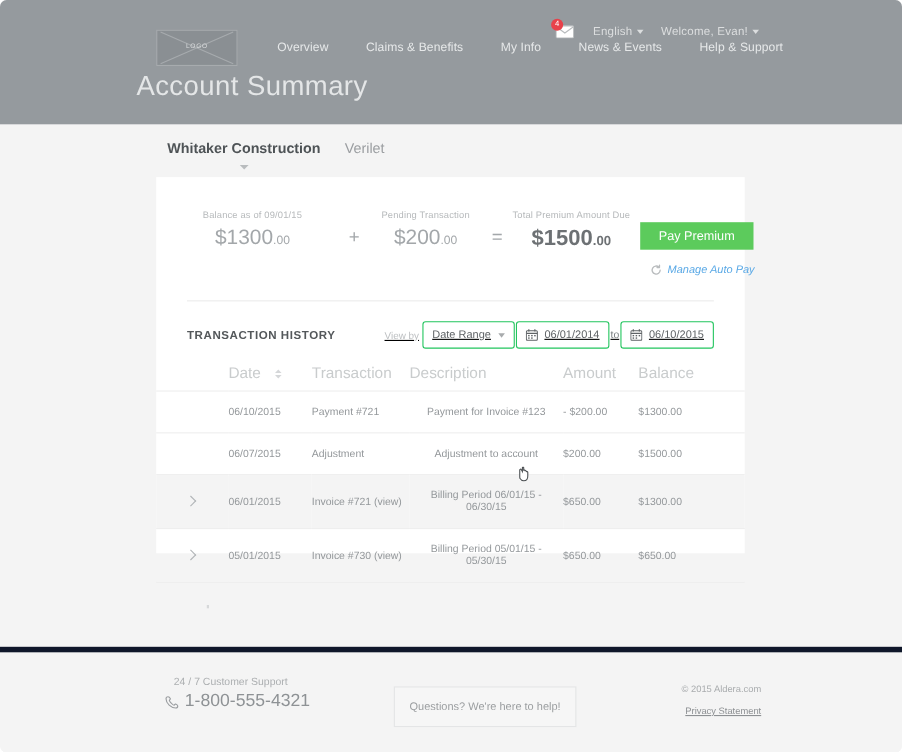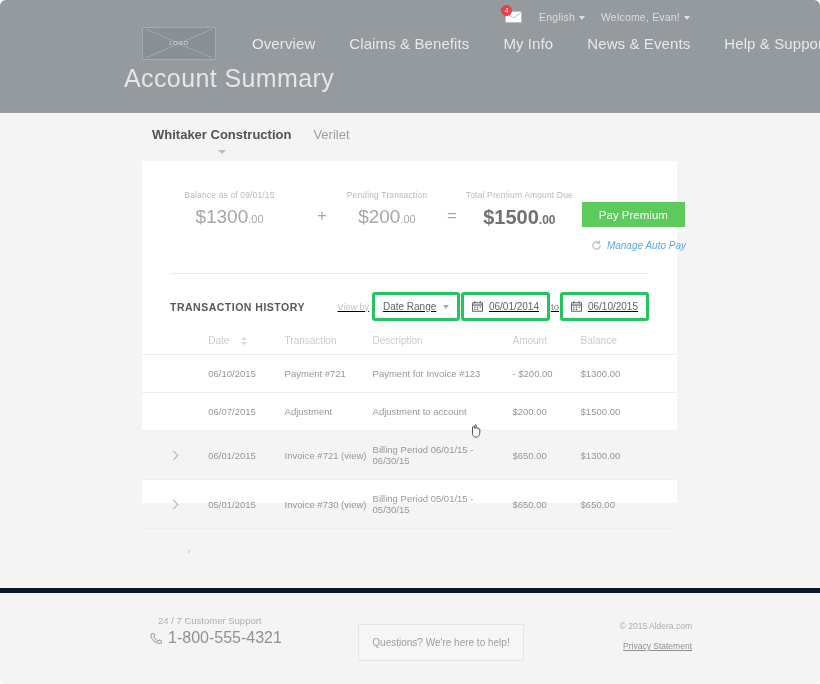--- a/index.html
+++ b/index.html
@@ -24,21 +24,21 @@
   }
 
   
   .header {
     position: relative;
     height: 113px;
     background: #959a9e;
   }
   .utilbar {
     position: absolute;
-    top: 8px;
+    top: 20px;
     right: 130px;
     display: flex;
     align-items: center;
     gap: 16px;
     height: 18px;
   }
   .mail-wrap {
     position: relative;
     width: 20px;
     height: 16px;
@@ -112,21 +112,21 @@
     letter-spacing: .6px;
   }
   .navitems {
     display: flex;
     align-items: center;
     margin-left: 36px;
     gap: 34px;
   }
   .navitem {
     color: #e6e8e9;
-    font-size: 15px;
+    font-size: 11px;
     white-space: nowrap;
     letter-spacing: .1px;
   }
   .find-btn {
     position: absolute;
     right: 0;
     top: 3px;
     background: #646a6f;
     color: #ffffff;
     font-size: 11px;
@@ -279,21 +279,21 @@
     align-items: center;
     gap: 1px;
     text-decoration: underline;
   }
   .viewby {
     font-size: 9px;
     color: #bcbfc1;
     margin-right: 2px;
   }
   .ctrl {
-    border: 3px solid #22c55e;
+    border: 1px solid #22c55e;
     background: #fff;
     border-radius: 3px;
     height: 23px;
     display: flex;
     align-items: center;
     padding: 0 8px;
     font-size: 10px;
     color: #5f6366;
     gap: 6px;
     font-family: "Liberation Sans", sans-serif;
@@ -308,38 +308,38 @@
   }
   .to-word { font-size: 9.5px; color: #7a7e81; }
 
   
   table.tx {
     width: 100%;
     border-collapse: collapse;
     margin-top: 14px;
   }
   table.tx th {
-    font-size: 10px;
+    font-size: 14px;
     font-weight: normal;
     color: #c9cccd;
     text-align: left;
     padding: 0 0 8px 0;
     border-bottom: 1px solid #eeeeee;
   }
   table.tx td {
     font-size: 9.5px;
     color: #94989b;
     padding: 13px 0;
     border-bottom: 1px solid #eeeeee;
     vertical-align: middle;
   }
   .c-arrow { width: 40px; padding-left: 28px !important; }
   .c-date  { width: 78px; }
   .c-tran  { width: 90px; }
-  .c-desc  { width: 145px; }
+  .c-desc  { width: 145px; text-align: center; }
   .c-amt   { width: 70px; }
   .c-bal   { width: 70px; padding-right: 28px !important; }
   tr.hl td { background: #f4f4f4; }
   .invoice-link { color: #5aa9e6; }
   .sort-ico {
     display: inline-flex;
     flex-direction: column;
     align-items: center;
     gap: 2px;
     margin-left: 9px;

